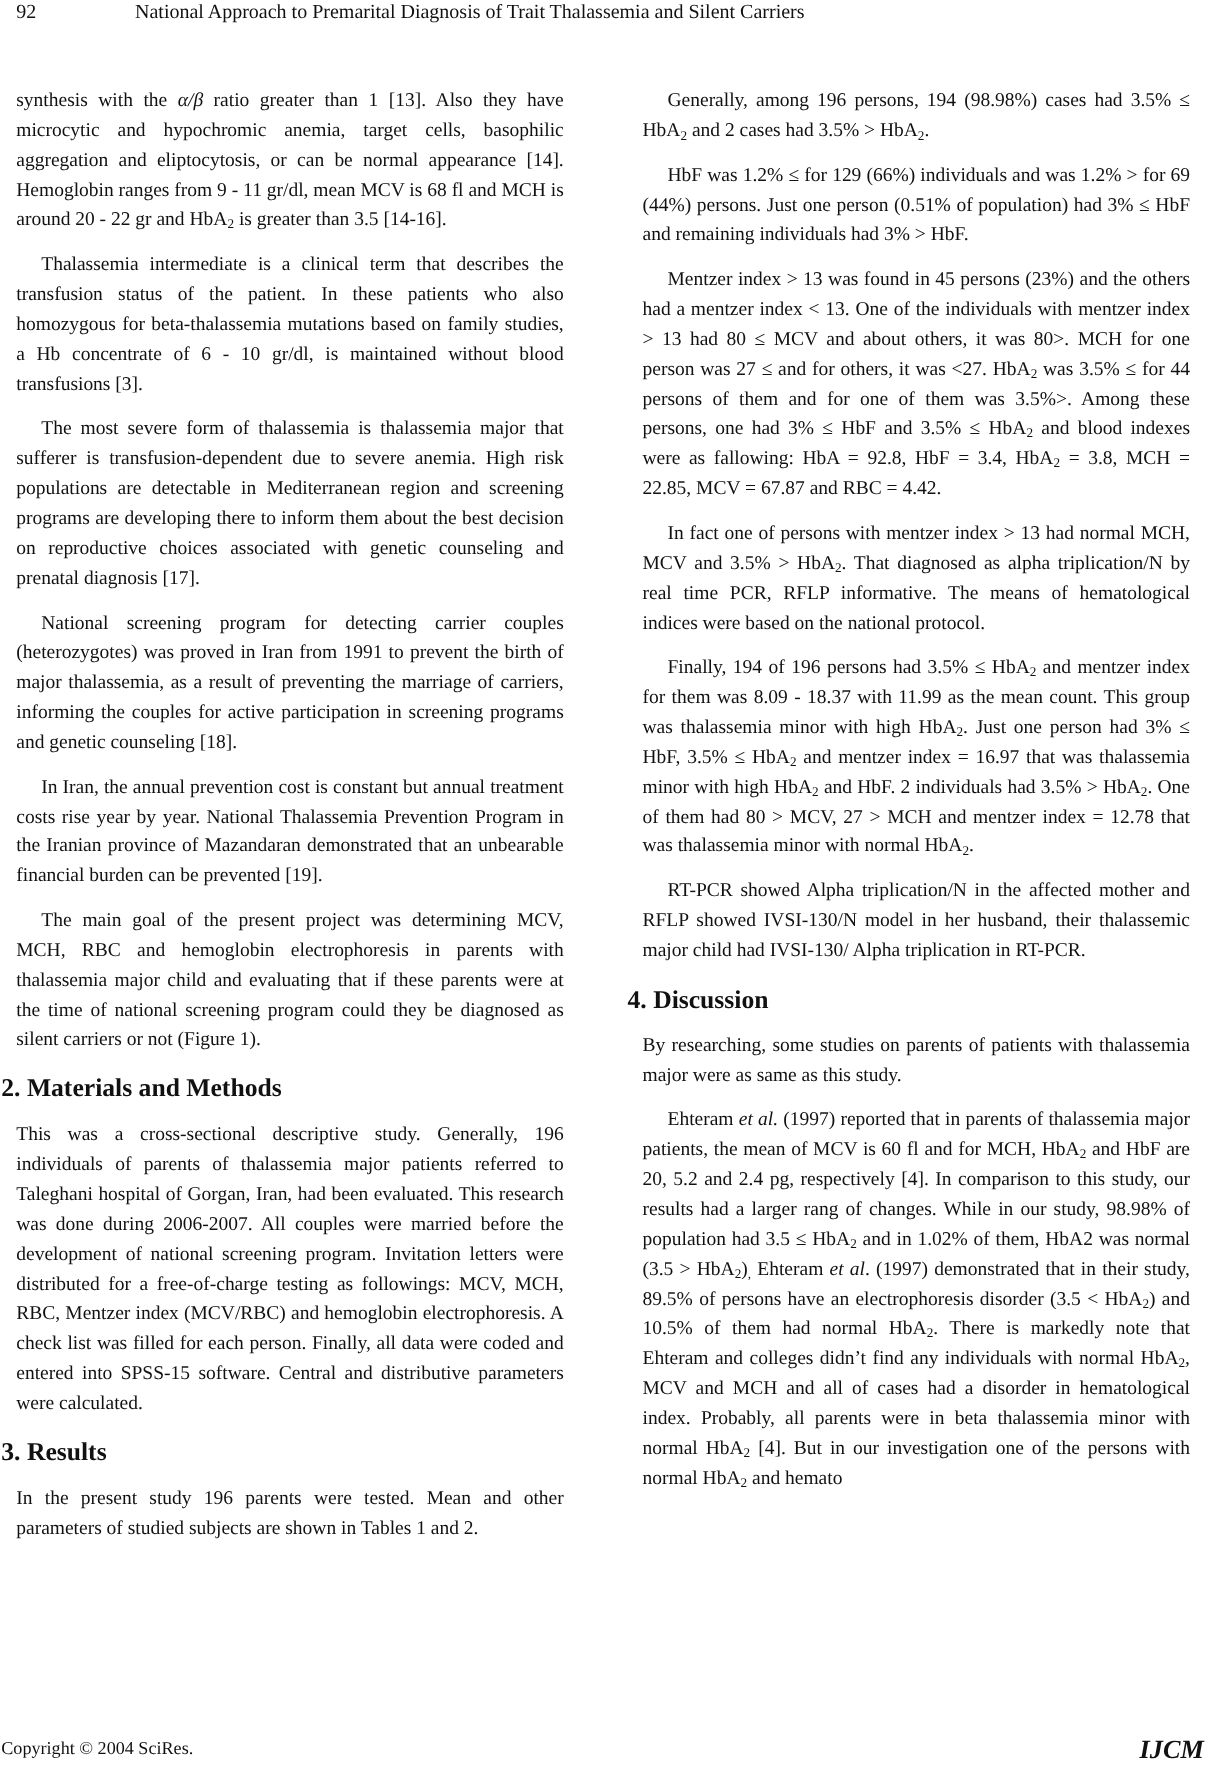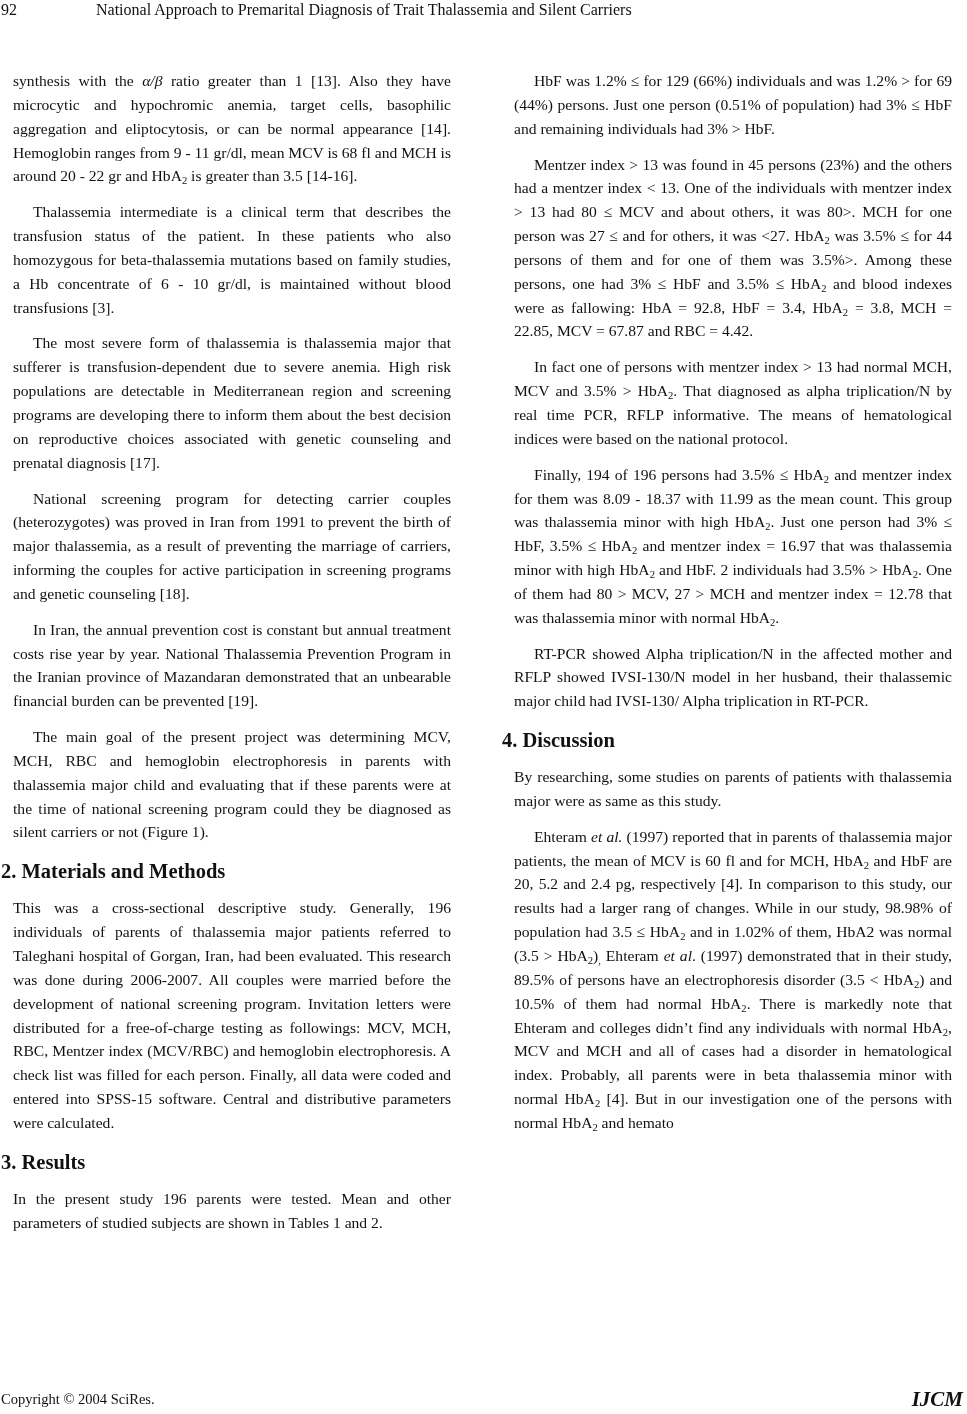--- a/index.html
+++ b/index.html
@@ -2,21 +2,21 @@
 <html><head>
 <meta charset="utf-8">
 <style>
   html, body { margin: 0; padding: 0; background: #ffffff; }
   body {
     width: 967px; height: 1414px; position: relative; overflow: hidden;
     font-family: "Liberation Serif", "DejaVu Serif", serif;
     color: #111111;
   }
   .header {
-    position: absolute; top: 0; left: 0; width: 909px; height: 24px;
+    position: absolute; top: 0; left: 12px; width: 909px; height: 24px;
     font-size: 16px; line-height: 20px;
   }
   .page-num { position: absolute; left: 1px; top: 0; }
   .running-title { position: absolute; left: 96px; top: 0; }
   .col {
     position: absolute; top: 57px; width: 462px;
     font-size: 15.6px; line-height: 23.85px;
     text-align: justify;
   }
   .col-left { left: 1px; }
@@ -51,20 +51,21 @@
     <p class="p"><span>The most severe form of thalassemia is thalassemia major that sufferer is transfusion-dependent due to severe anemia. High risk populations are detectable in Mediterranean region and screening programs are developing there to inform them about the best decision on reproductive choices associated with genetic counseling and prenatal diagnosis [17].</span></p>
     <p class="p"><span>National screening program for detecting carrier couples (heterozygotes) was proved in Iran from 1991 to prevent the birth of major thalassemia, as a result of preventing the marriage of carriers, informing the couples for active participation in screening programs and genetic counseling [18].</span></p>
     <p class="p"><span>In Iran, the annual prevention cost is constant but annual treatment costs rise year by year. National Thalassemia Prevention Program in the Iranian province of Mazandaran demonstrated that an unbearable financial burden can be prevented [19].</span></p>
     <p class="p"><span>The main goal of the present project was determining MCV, MCH, RBC and hemoglobin electrophoresis in parents with thalassemia major child and evaluating that if these parents were at the time of national screening program could they be diagnosed as silent carriers or not (</span><b>Figure 1</b><span>).</span></p>
     <h2 class="h2">2. Materials and Methods</h2>
     <p class="p noindent"><span>This was a cross-sectional descriptive study. Generally, 196 individuals of parents of thalassemia major patients referred to Taleghani hospital of Gorgan, Iran, had been evaluated. This research was done during 2006-2007. All couples were married before the development of national screening program. Invitation letters were distributed for a free-of-charge testing as followings: MCV, MCH, RBC, Mentzer index (MCV/RBC) and hemoglobin electrophoresis. A check list was filled for each person. Finally, all data were coded and entered into SPSS-15 software. Central and distributive parameters were calculated.</span></p>
     <h2 class="h2">3. Results</h2>
     <p class="p noindent"><span>In the present study 196 parents were tested. Mean and other parameters of studied subjects are shown in </span><b>Tables 1</b><span> and </span><b>2</b><span>.</span></p>
   </div>
 <div class="col col-right" id="col-right">
+    <p class="p"><span>Generally, among 196 persons, 194 (98.98%) cases had 3.5% ≤ HbA</span><sub>2</sub><span> and 2 cases had 3.5% &gt; HbA</span><sub>2</sub><span>.</span></p>
     <p class="p"><span>HbF was 1.2% ≤ for 129 (66%) individuals and was 1.2% &gt; for 69 (44%) persons. Just one person (0.51% of population) had 3% ≤ HbF and remaining individuals had 3% &gt; HbF.</span></p>
     <p class="p"><span>Mentzer index &gt; 13 was found in 45 persons (23%) and the others had a mentzer index &lt; 13. One of the individuals with mentzer index &gt; 13 had 80 ≤ MCV and about others, it was 80&gt;. MCH for one person was 27 ≤ and for others, it was &lt;27. HbA</span><sub>2</sub><span> was 3.5% ≤ for 44 persons of them and for one of them was 3.5%&gt;. Among these persons, one had 3% ≤ HbF and 3.5% ≤ HbA</span><sub>2</sub><span> and blood indexes were as fallowing: HbA = 92.8, HbF = 3.4, HbA</span><sub>2</sub><span> = 3.8, MCH = 22.85, MCV = 67.87 and RBC = 4.42.</span></p>
     <p class="p"><span>In fact one of persons with mentzer index &gt; 13 had normal MCH, MCV and 3.5% &gt; HbA</span><sub>2</sub><span>. That diagnosed as alpha triplication/N by real time PCR, RFLP informative. The means of hematological indices were based on the national protocol.</span></p>
     <p class="p"><span>Finally, 194 of 196 persons had 3.5% ≤ HbA</span><sub>2</sub><span> and mentzer index for them was 8.09 - 18.37 with 11.99 as the mean count. This group was thalassemia minor with high HbA</span><sub>2</sub><span>. Just one person had 3% ≤ HbF, 3.5% ≤ HbA</span><sub>2</sub><span> and mentzer index = 16.97 that was thalassemia minor with high HbA</span><sub>2</sub><span> and HbF. 2 individuals had 3.5% &gt; HbA</span><sub>2</sub><span>. One of them had 80 &gt; MCV, 27 &gt; MCH and mentzer index = 12.78 that was thalassemia minor with normal HbA</span><sub>2</sub><span>.</span></p>
     <p class="p"><span>RT-PCR showed Alpha triplication/N in the affected mother and RFLP showed IVSI-130/N model in her husband, their thalassemic major child had IVSI-130/ Alpha triplication in RT-PCR.</span></p>
     <h2 class="h2">4. Discussion</h2>
     <p class="p noindent"><span>By researching, some studies on parents of patients with thalassemia major were as same as this study.</span></p>
     <p class="p"><span>Ehteram </span><i>et al.</i><span> (1997) reported that in parents of thalassemia major patients, the mean of MCV is 60 fl and for MCH, HbA</span><sub>2</sub><span> and HbF are 20, 5.2 and 2.4 pg, respectively [4]. In comparison to this study, our results had a larger rang of changes. While in our study, 98.98% of population had 3.5 ≤ HbA</span><sub>2</sub><span> and in 1.02% of them, HbA2 was normal (3.5 &gt; HbA</span><sub>2</sub><span>)</span><sub>,</sub><span> Ehteram </span><i>et al</i><span>. (1997) demonstrated that in their study, 89.5% of persons have an electrophoresis disorder (3.5 &lt; HbA</span><sub>2</sub><span>) and 10.5% of them had normal HbA</span><sub>2</sub><span>. There is markedly note that Ehteram and colleges didn’t find any individuals with normal HbA</span><sub>2</sub><span>, MCV and MCH and all of cases had a disorder in hematological index. Probably, all parents were in beta thalassemia minor with normal HbA</span><sub>2</sub><span> [4]. But in our investigation one of the persons with normal HbA</span><sub>2</sub><span> and hemato</span></p>
   </div>
 

